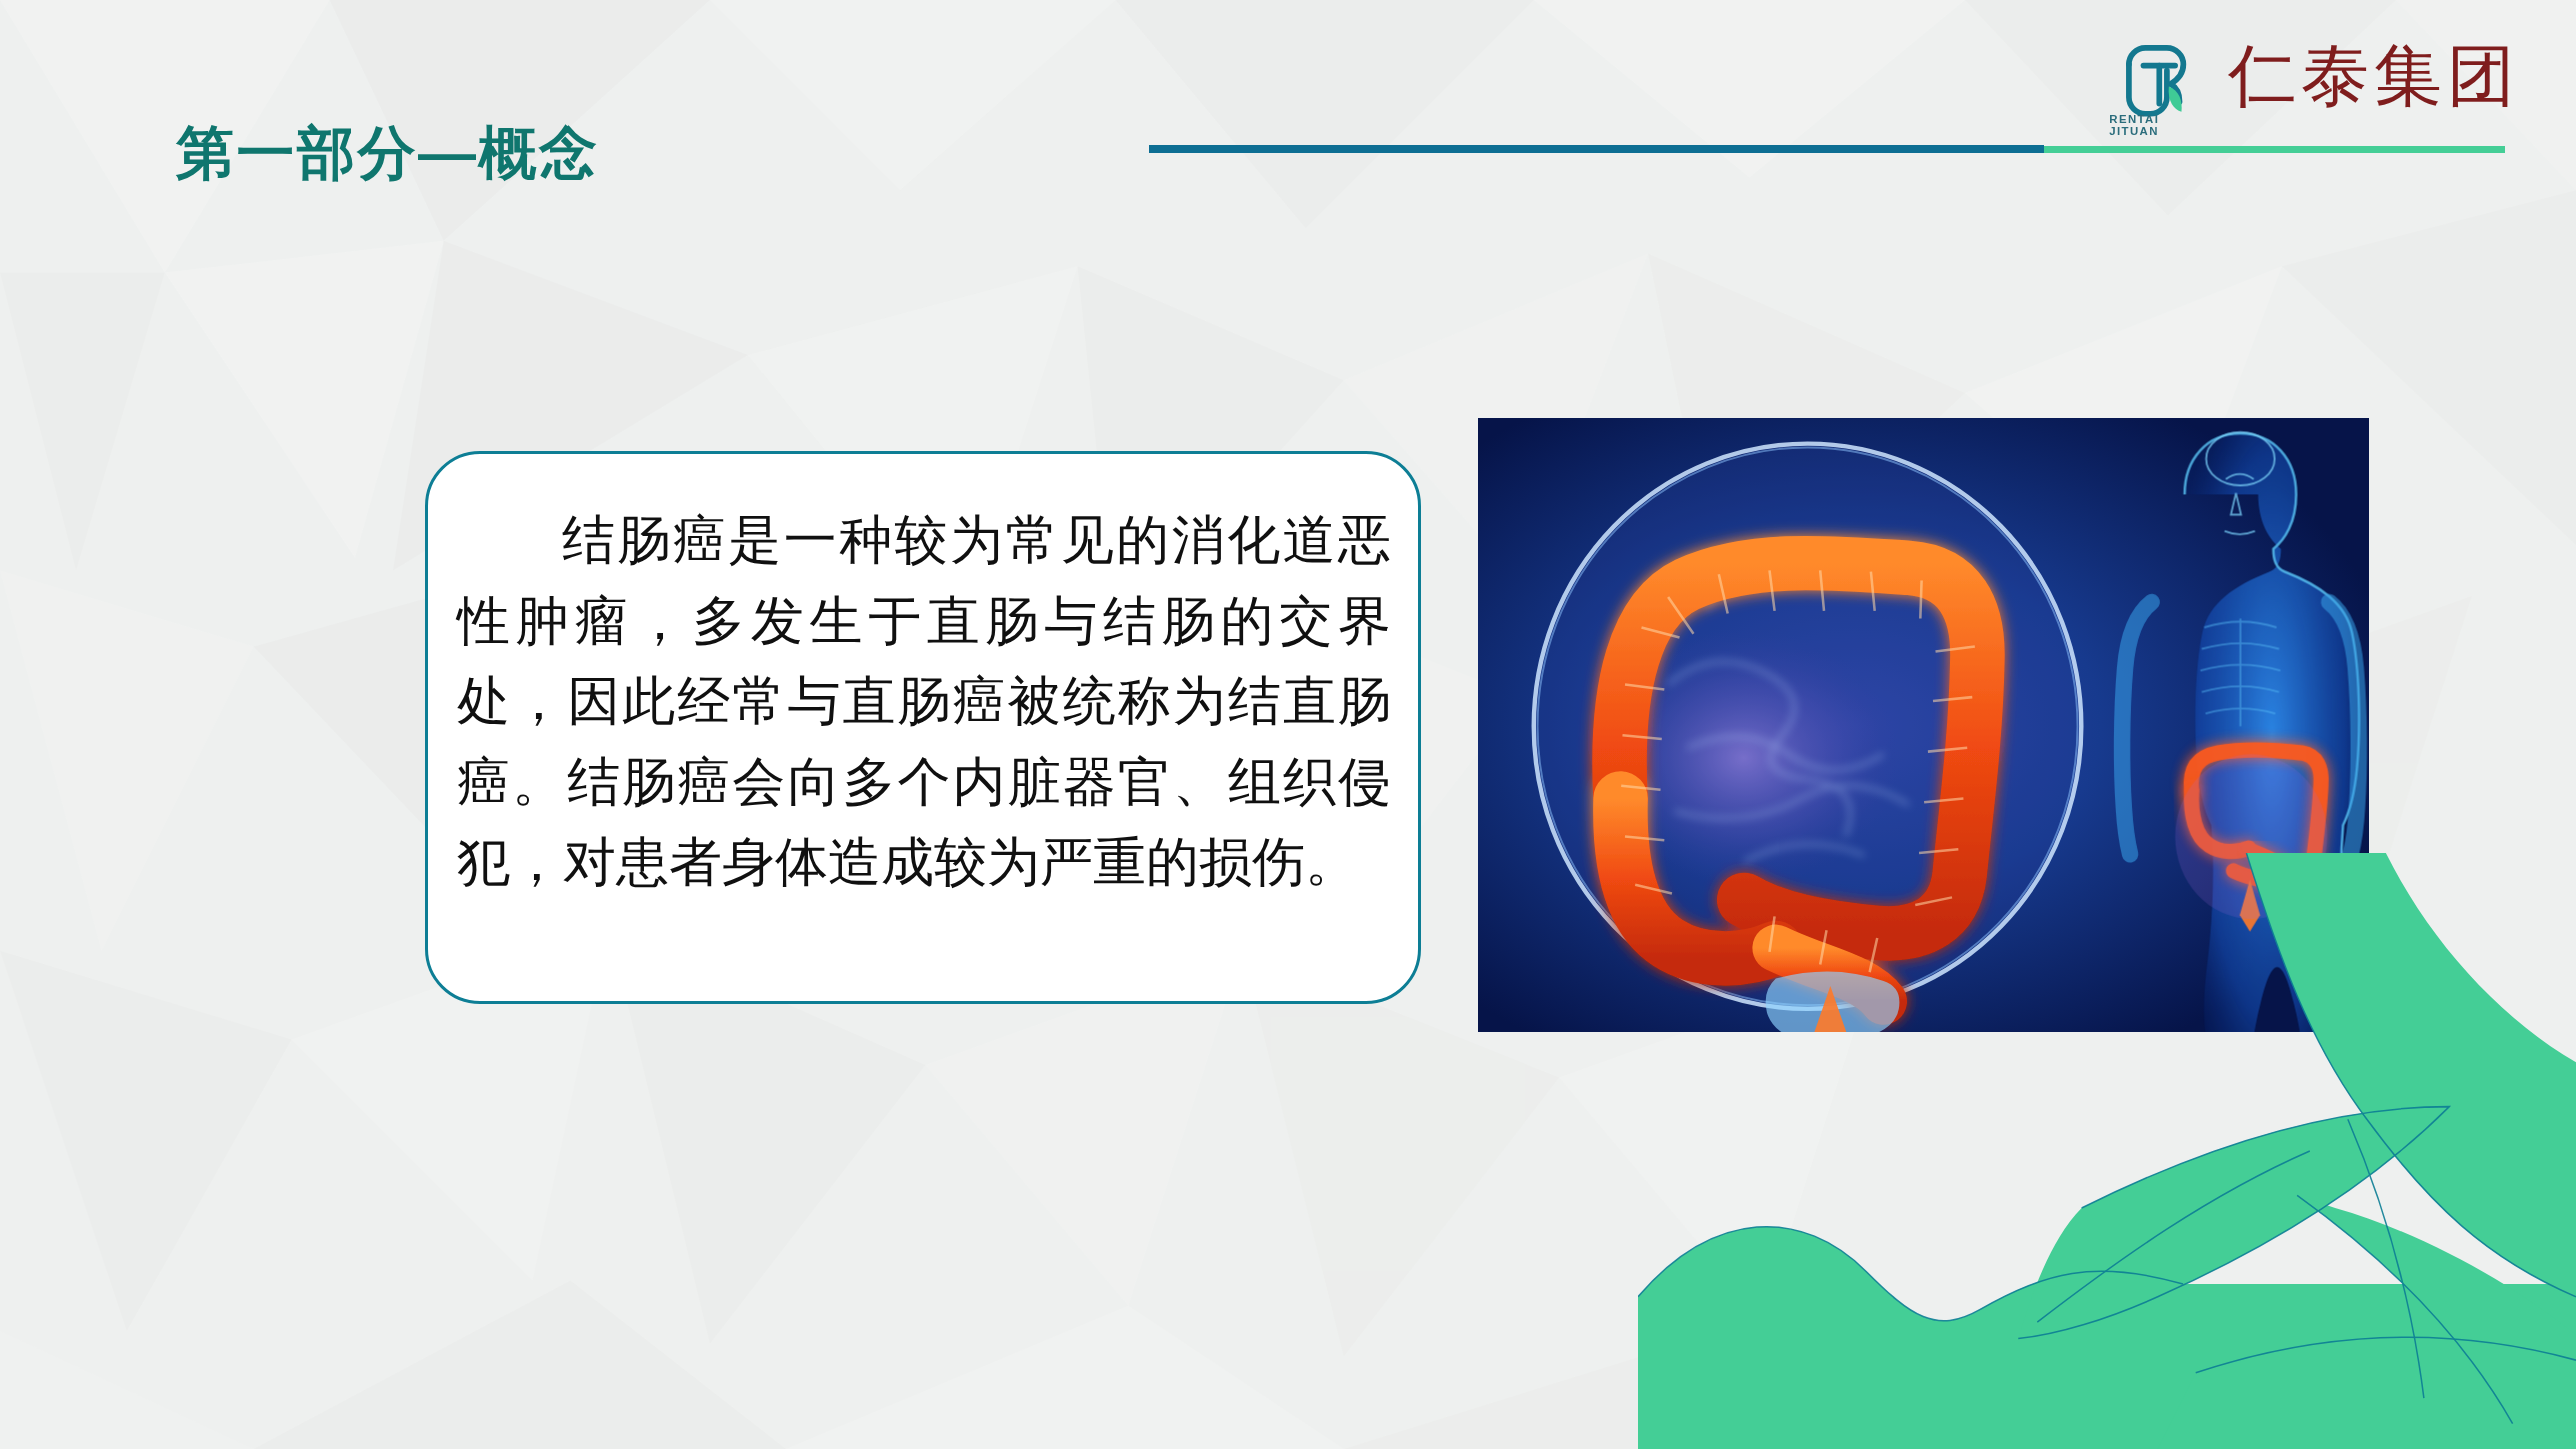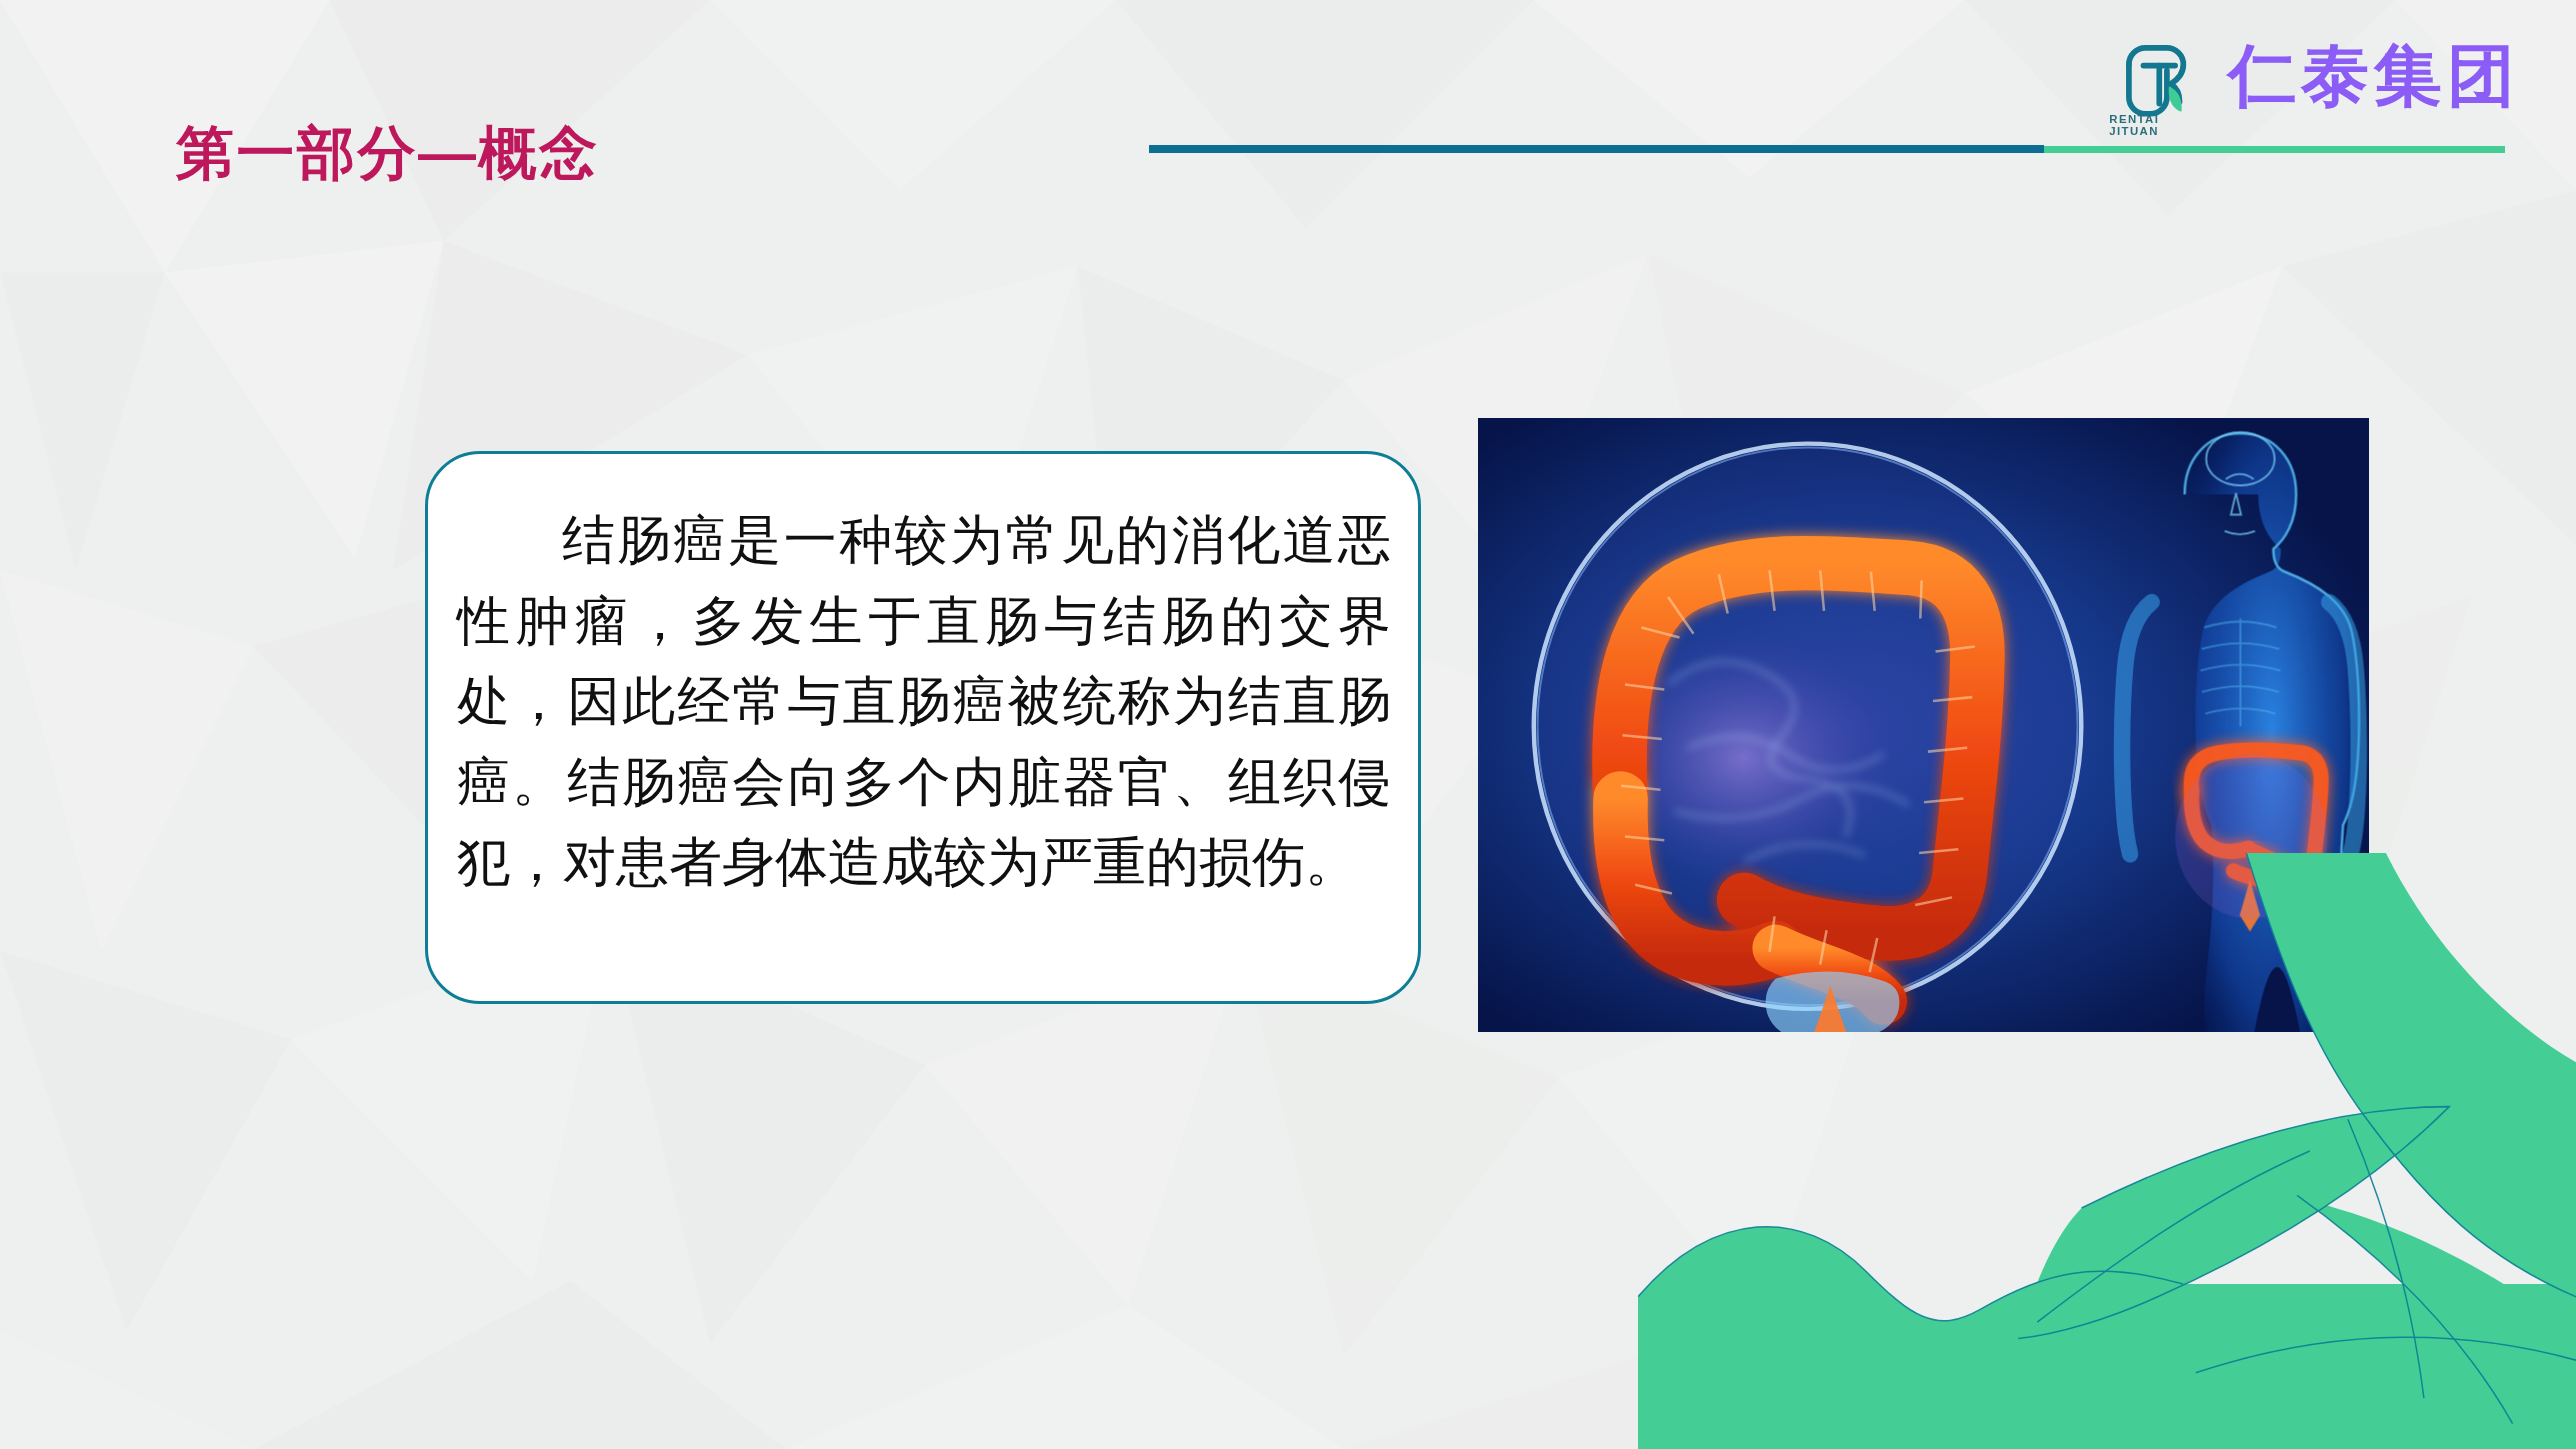--- a/index.html
+++ b/index.html
@@ -30,21 +30,21 @@
   }
 
   
   .section-title {
     position: absolute;
     left: 176px;
     top: 124px;
     font-size: 58px;
     font-weight: bold;
     letter-spacing: 2.5px;
-    color: #be185d;
+    color: #0f766e;
     white-space: nowrap;
     line-height: 1;
   }
 
   .header-rule {
     position: absolute;
     left: 1149px;
     top: 145px;
     width: 1356px;
     height: 8.2px;
@@ -89,23 +89,23 @@
     width: 96px;
     text-align: left;
     font-size: 11.4px;
     letter-spacing: 1.4px;
     color: #2b6d7c;
     font-weight: 600;
   }
   .logo-word {
     margin-top: 1.3px;
     font-size: 68px;
-    font-weight: 700;
+    font-weight: 400;
     letter-spacing: 5px;
-    color: #8b5cf6;
+    color: #7f1d1d;
     line-height: 1.05;
     white-space: nowrap;
   }
 
   
   .text-card {
     position: absolute;
     left: 425px;
     top: 451px;
     width: 996px;

